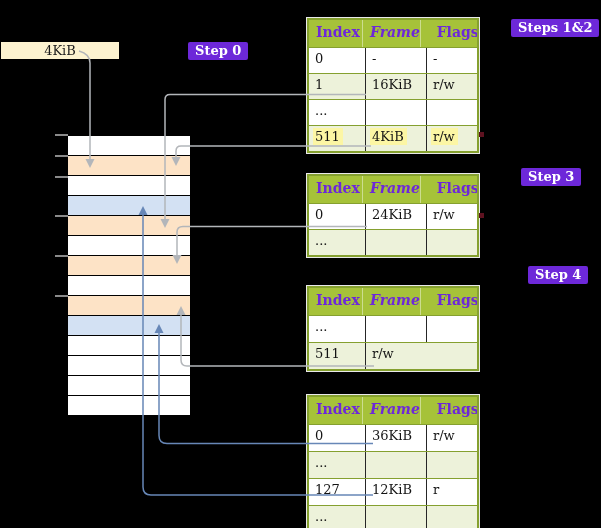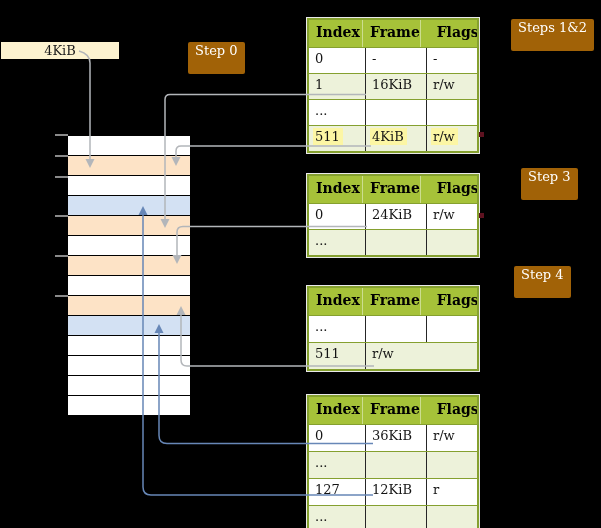--- a/index.html
+++ b/index.html
@@ -7,49 +7,49 @@
     position:relative;width:601px;height:528px;background:#000;
     overflow:hidden;font-family:"DejaVu Serif",serif;
   }
   
   .kib-box{
     position:absolute;left:1px;top:42px;width:118px;height:17px;
     background:#fdf3d0;color:#1a1a1a;font-size:13px;line-height:17px;text-align:center;
   }
   
   .badge{
-    position:absolute;background:#a16207;color:#fff;font-size:13px;line-height:15px;
-    padding:1px 7px 16px 7px;border-radius:2px;white-space:nowrap;
+    position:absolute;background:#6d28d9;color:#fff;font-size:13px;line-height:15px;
+    padding:1px 7px 2px 7px;border-radius:2px;white-space:nowrap;font-weight:bold;
   }
   .badge.step0{left:188px;top:42px;}
   .badge.steps12{left:511px;top:19px;}
   .badge.step3{left:521px;top:168px;}
-  .badge.step4{left:514px;top:266px;}
+  .badge.step4{left:528px;top:266px;}
   
   .memcol{
     position:absolute;left:68px;top:135px;width:122px;height:281px;
     background:#000;border-top:1px solid #000;
   }
   .memrow{width:122px;height:20px;box-sizing:border-box;border-bottom:1px solid #000;}
   .memrow.white{background:#ffffff;}
   .memrow.orange{background:#fde3c6;}
   .memrow.blue{background:#d3e1f3;}
   .tick{position:absolute;left:55px;width:13px;height:2px;background:#8a8a8a;}
   
   .ptable{
     position:absolute;left:307px;width:172px;background:#fff;
     border:2px solid #85a02f;box-shadow:0 0 0 1px #e9e9e9;box-sizing:border-box;
   }
   .t1{top:18px;} .t2{top:174px;} .t3{top:286px;} .t4{top:395px;}
   .thead{display:flex;height:27px;background:#a6c239;}
   .th{
-    box-sizing:border-box;padding:4px 0 0 7px;color:#000000;font-weight:bold;font-size:14px;
+    box-sizing:border-box;padding:4px 0 0 7px;color:#6d28d9;font-weight:bold;font-size:14px;
     border-right:1px solid #ccdd90;overflow:hidden;
   }
-  .th.c1{width:57px;} .th.c2{width:61px;} .th.c3{width:50px;border-right:none;margin-left:9px;}
+  .th.c1{width:57px;} .th.c2{width:61px;font-style:italic;} .th.c3{width:50px;border-right:none;margin-left:9px;}
   .tr{display:flex;border-top:1px solid #85a02f;background:#fff;}
   .t1 .tr,.t2 .tr{height:25px;} .t3 .tr,.t4 .tr{height:26px;}
   .tr.alt{background:#edf2da;}
   .td{
     box-sizing:border-box;padding:3px 0 0 6px;font-size:13px;color:#141414;
     border-right:1px solid #262626;overflow:hidden;white-space:nowrap;
   }
   .td.c1{width:57px;} .td.c2{width:61px;} .td.c3{width:50px;border-right:none;}
   .hl{background:#fcf6a4;padding:1px 3px 1px 2px;margin-left:-2px;}
   

